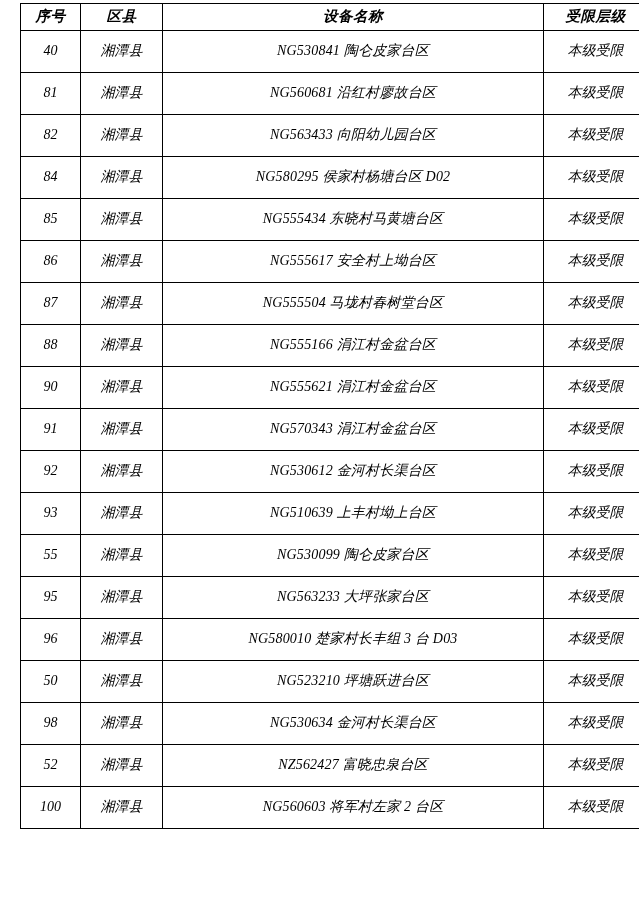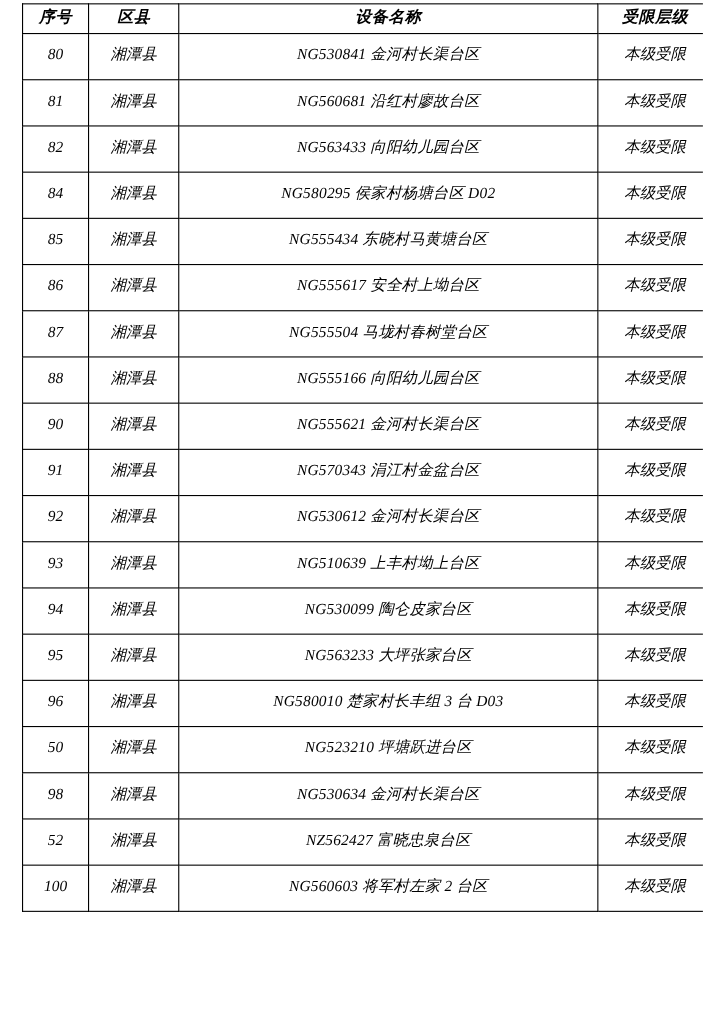--- a/index.html
+++ b/index.html
@@ -79,23 +79,23 @@
     <thead>
       <tr>
         <th>序号</th>
         <th>区县</th>
         <th>设备名称</th>
         <th>受限层级</th>
       </tr>
     </thead>
     <tbody id="tbody">
         <tr>
-          <td class="idx">80</td>
-          <td class="county">湘潭县</td>
-          <td class="device">NG530841 金河村长渠台区</td>
+          <td class="idx">40</td>
+          <td class="county">湘潭县</td>
+          <td class="device">NG530841 陶仑皮家台区</td>
           <td class="level">本级受限</td>
         </tr>
         <tr>
           <td class="idx">81</td>
           <td class="county">湘潭县</td>
           <td class="device">NG560681 沿红村廖故台区</td>
           <td class="level">本级受限</td>
         </tr>
         <tr>
           <td class="idx">82</td>
@@ -123,27 +123,27 @@
         </tr>
         <tr>
           <td class="idx">87</td>
           <td class="county">湘潭县</td>
           <td class="device">NG555504 马垅村春树堂台区</td>
           <td class="level">本级受限</td>
         </tr>
         <tr>
           <td class="idx">88</td>
           <td class="county">湘潭县</td>
-          <td class="device">NG555166 向阳幼儿园台区</td>
+          <td class="device">NG555166 涓江村金盆台区</td>
           <td class="level">本级受限</td>
         </tr>
         <tr>
           <td class="idx">90</td>
           <td class="county">湘潭县</td>
-          <td class="device">NG555621 金河村长渠台区</td>
+          <td class="device">NG555621 涓江村金盆台区</td>
           <td class="level">本级受限</td>
         </tr>
         <tr>
           <td class="idx">91</td>
           <td class="county">湘潭县</td>
           <td class="device">NG570343 涓江村金盆台区</td>
           <td class="level">本级受限</td>
         </tr>
         <tr>
           <td class="idx">92</td>
@@ -151,21 +151,21 @@
           <td class="device">NG530612 金河村长渠台区</td>
           <td class="level">本级受限</td>
         </tr>
         <tr>
           <td class="idx">93</td>
           <td class="county">湘潭县</td>
           <td class="device">NG510639 上丰村坳上台区</td>
           <td class="level">本级受限</td>
         </tr>
         <tr>
-          <td class="idx">94</td>
+          <td class="idx">55</td>
           <td class="county">湘潭县</td>
           <td class="device">NG530099 陶仑皮家台区</td>
           <td class="level">本级受限</td>
         </tr>
         <tr>
           <td class="idx">95</td>
           <td class="county">湘潭县</td>
           <td class="device">NG563233 大坪张家台区</td>
           <td class="level">本级受限</td>
         </tr>

